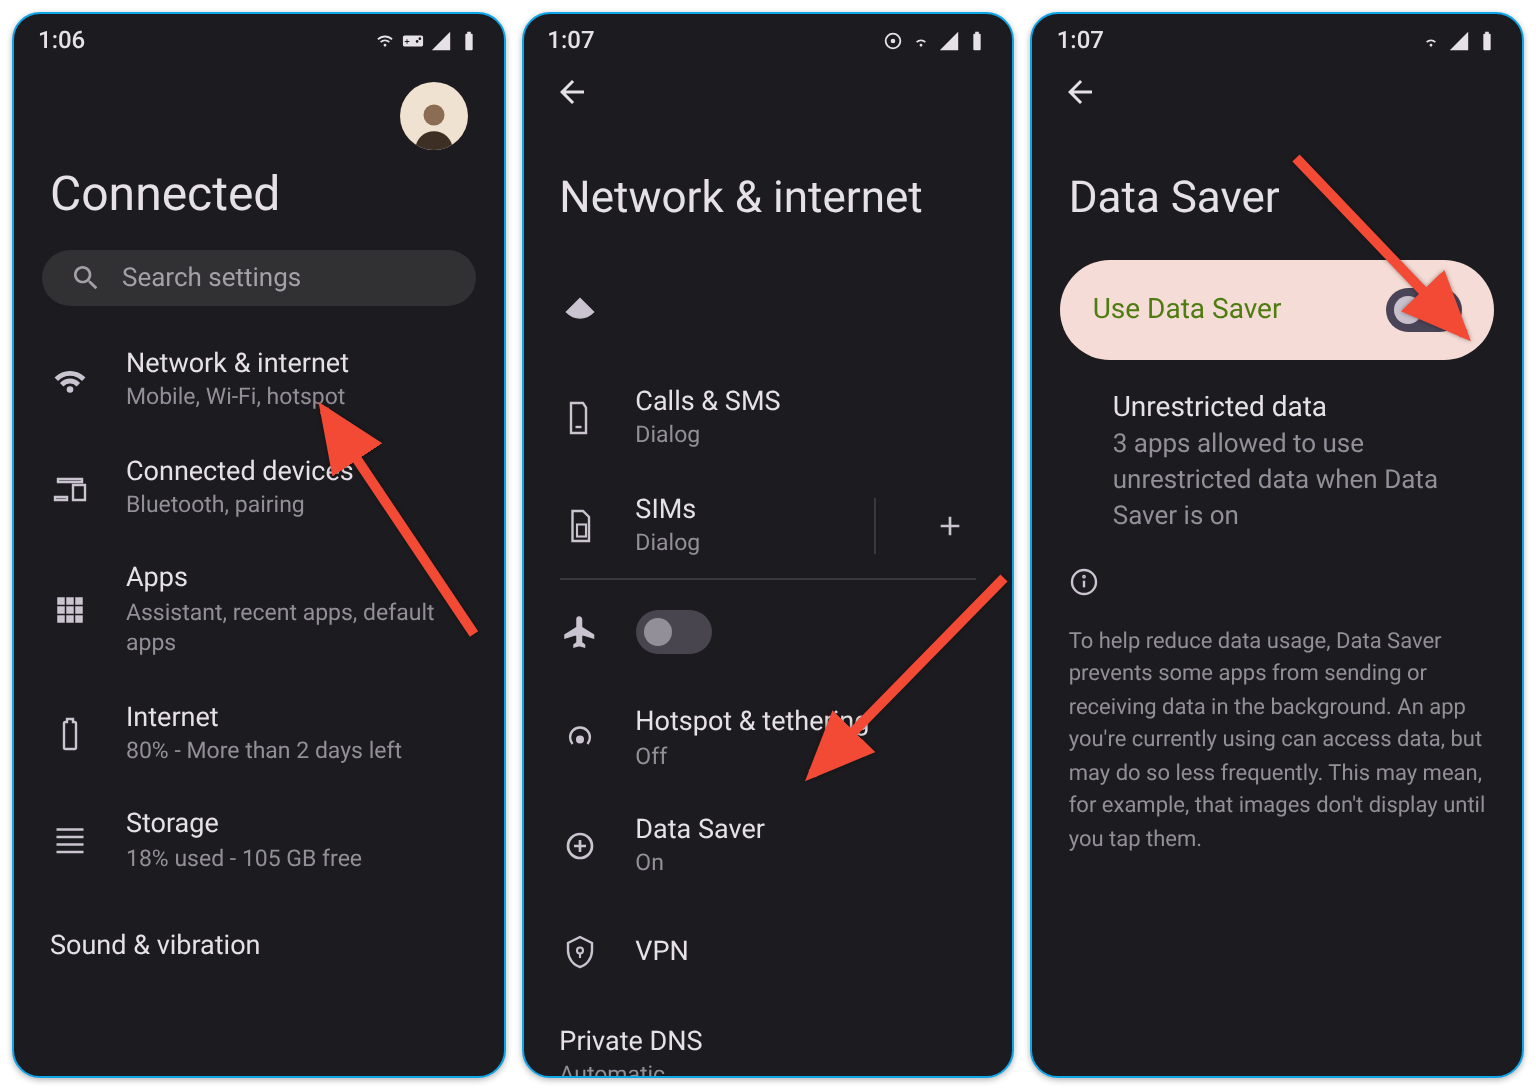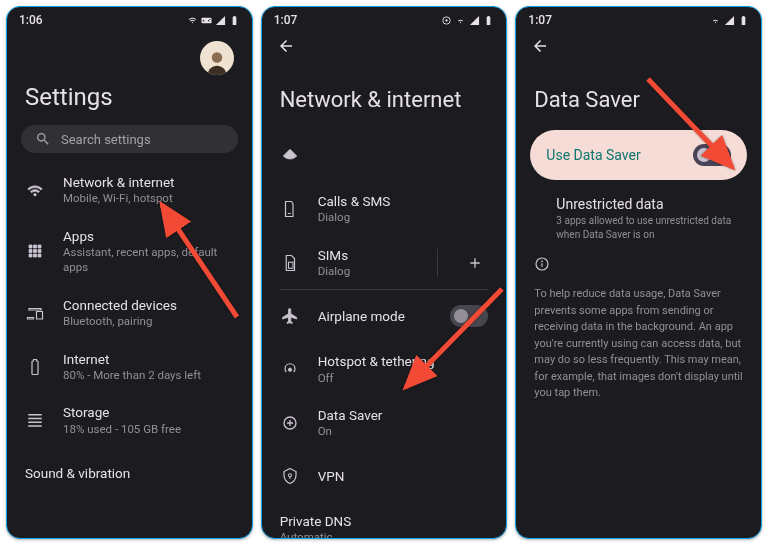--- a/index.html
+++ b/index.html
@@ -85,26 +85,26 @@
   .pill {
     margin: 0 14px 16px;
     background: #f5dcd6;
     border-radius: 26px;
     padding: 14px 16px;
     display:flex;
     align-items:center;
     justify-content:space-between;
     color:#1c1b1f;
   }
-  .pill .lbl { font-size:14px; color:#0f766e; font-weight:400; }
+  .pill .lbl { font-size:14px; color:#4d7c0f; font-weight:400; }
   .pill .toggle { background:#4a4458; }
   .pill .toggle::after { background:#c8c0cc; }
   .section-head { padding: 0 18px 4px; margin-left: 22px; }
   .section-head .t { font-size:14px; color:#e6e1e5; }
-  .section-head .s { font-size:10px; color:#938f99; line-height:1.4; margin-top:2px; }
+  .section-head .s { font-size:13px; color:#938f99; line-height:1.4; margin-top:2px; }
   .info-ic { padding: 10px 18px 6px; }
   .info-ic svg { width:16px;height:16px;fill:none;stroke:#cac4d0;stroke-width:1.8; }
   .help-text { padding: 4px 18px; font-size:11px; color:#938f99; line-height:1.5; }
   
   .arrow {
     position:absolute; pointer-events:none; z-index:10;
   }
   .arrow svg { filter: drop-shadow(0 0 1px rgba(0,0,0,.4)); }
 </style>
 </head>
@@ -129,21 +129,21 @@
     </div>
   </div>
   <div class="avatar-row">
     <div class="avatar">
       <svg viewBox="0 0 24 24">
           <circle cx="12" cy="9" r="4.5" fill="#8a6d52"></circle>
           <path d="M4 24c0-5 4-8 8-8s8 3 8 8" fill="#3d2f23"></path>
         </svg>
     </div>
   </div>
-  <div class="page-title">Settings</div>
+  <div class="page-title">Connected</div>
   <div class="searchbar">
     <svg viewBox="0 0 24 24">
         <path d="M15.5 14h-.8l-.3-.3c1-1.1 1.6-2.6 1.6-4.2C16 5.9 13.1 3 9.5 3S3 5.9 3 9.5 5.9 16 9.5 16c1.6 0 3.1-.6 4.2-1.6l.3.3v.8l5 5 1.5-1.5-5-5zm-6 0C7 14 5 12 5 9.5S7 5 9.5 5 14 7 14 9.5 12 14 9.5 14z"></path>
       </svg>
     <span>Search settings</span>
   </div>
   <div class="list" id="list1">
       <div class="row">
         <div class="ic">
           <svg viewBox="0 0 24 24">
@@ -151,37 +151,37 @@
           </svg>
         </div>
         <div class="txt">
           <div class="lbl">Network &amp; internet</div>
           <div class="sub">Mobile, Wi-Fi, hotspot</div>
         </div>
       </div>
       <div class="row">
         <div class="ic">
           <svg viewBox="0 0 24 24">
+            <path d="M4 6h16v2H4zM2 18h8v2H2zM14 10h8v10h-8z" fill="none" stroke="#cac4d0" stroke-width="1.6"></path>
+          </svg>
+        </div>
+        <div class="txt">
+          <div class="lbl">Connected devices</div>
+          <div class="sub">Bluetooth, pairing</div>
+        </div>
+      </div>
+      <div class="row">
+        <div class="ic">
+          <svg viewBox="0 0 24 24">
             <path d="M4 4h4v4H4zM10 4h4v4h-4zM16 4h4v4h-4zM4 10h4v4H4zM10 10h4v4h-4zM16 10h4v4h-4zM4 16h4v4H4zM10 16h4v4h-4zM16 16h4v4h-4z"></path>
           </svg>
         </div>
         <div class="txt">
           <div class="lbl">Apps</div>
           <div class="sub">Assistant, recent apps, default apps</div>
-        </div>
-      </div>
-      <div class="row">
-        <div class="ic">
-          <svg viewBox="0 0 24 24">
-            <path d="M4 6h16v2H4zM2 18h8v2H2zM14 10h8v10h-8z" fill="none" stroke="#cac4d0" stroke-width="1.6"></path>
-          </svg>
-        </div>
-        <div class="txt">
-          <div class="lbl">Connected devices</div>
-          <div class="sub">Bluetooth, pairing</div>
         </div>
       </div>
       <div class="row">
         <div class="ic">
           <svg viewBox="0 0 24 24">
             <path d="M15 4h-1V2h-4v2H9c-.6 0-1 .4-1 1v16c0 .6.4 1 1 1h6c.6 0 1-.4 1-1V5c0-.6-.4-1-1-1z" fill="none" stroke="#cac4d0" stroke-width="1.6"></path>
           </svg>
         </div>
         <div class="txt">
           <div class="lbl">Internet</div>
@@ -281,23 +281,20 @@
             <path d="M19 13h-6v6h-2v-6H5v-2h6V5h2v6h6v2z"></path>
           </svg>
         </div>
       </div>
       <div class="divider"></div>
       <div class="row">
         <div class="ic">
           <svg viewBox="0 0 24 24">
             <path d="M21 16v-2l-8-5V3.5c0-.8-.7-1.5-1.5-1.5S10 2.7 10 3.5V9l-8 5v2l8-2.5V19l-2 1.5V22l3.5-1 3.5 1v-1.5L13 19v-5.5l8 2.5z"></path>
           </svg>
-        </div>
-        <div class="txt">
-          <div class="lbl">Airplane mode</div>
         </div>
         <div class="toggle"></div>
       </div>
       <div class="row">
         <div class="ic">
           <svg viewBox="0 0 24 24">
             <circle cx="12" cy="13" r="2.2" fill="#cac4d0"></circle>
             <path d="M7 16c-1-1.2-1.6-2.8-1.6-4.5 0-3.6 2.9-6.5 6.6-6.5s6.6 2.9 6.6 6.5c0 1.7-.6 3.3-1.6 4.5" fill="none" stroke="#cac4d0" stroke-width="1.6"></path>
           </svg>
         </div>

